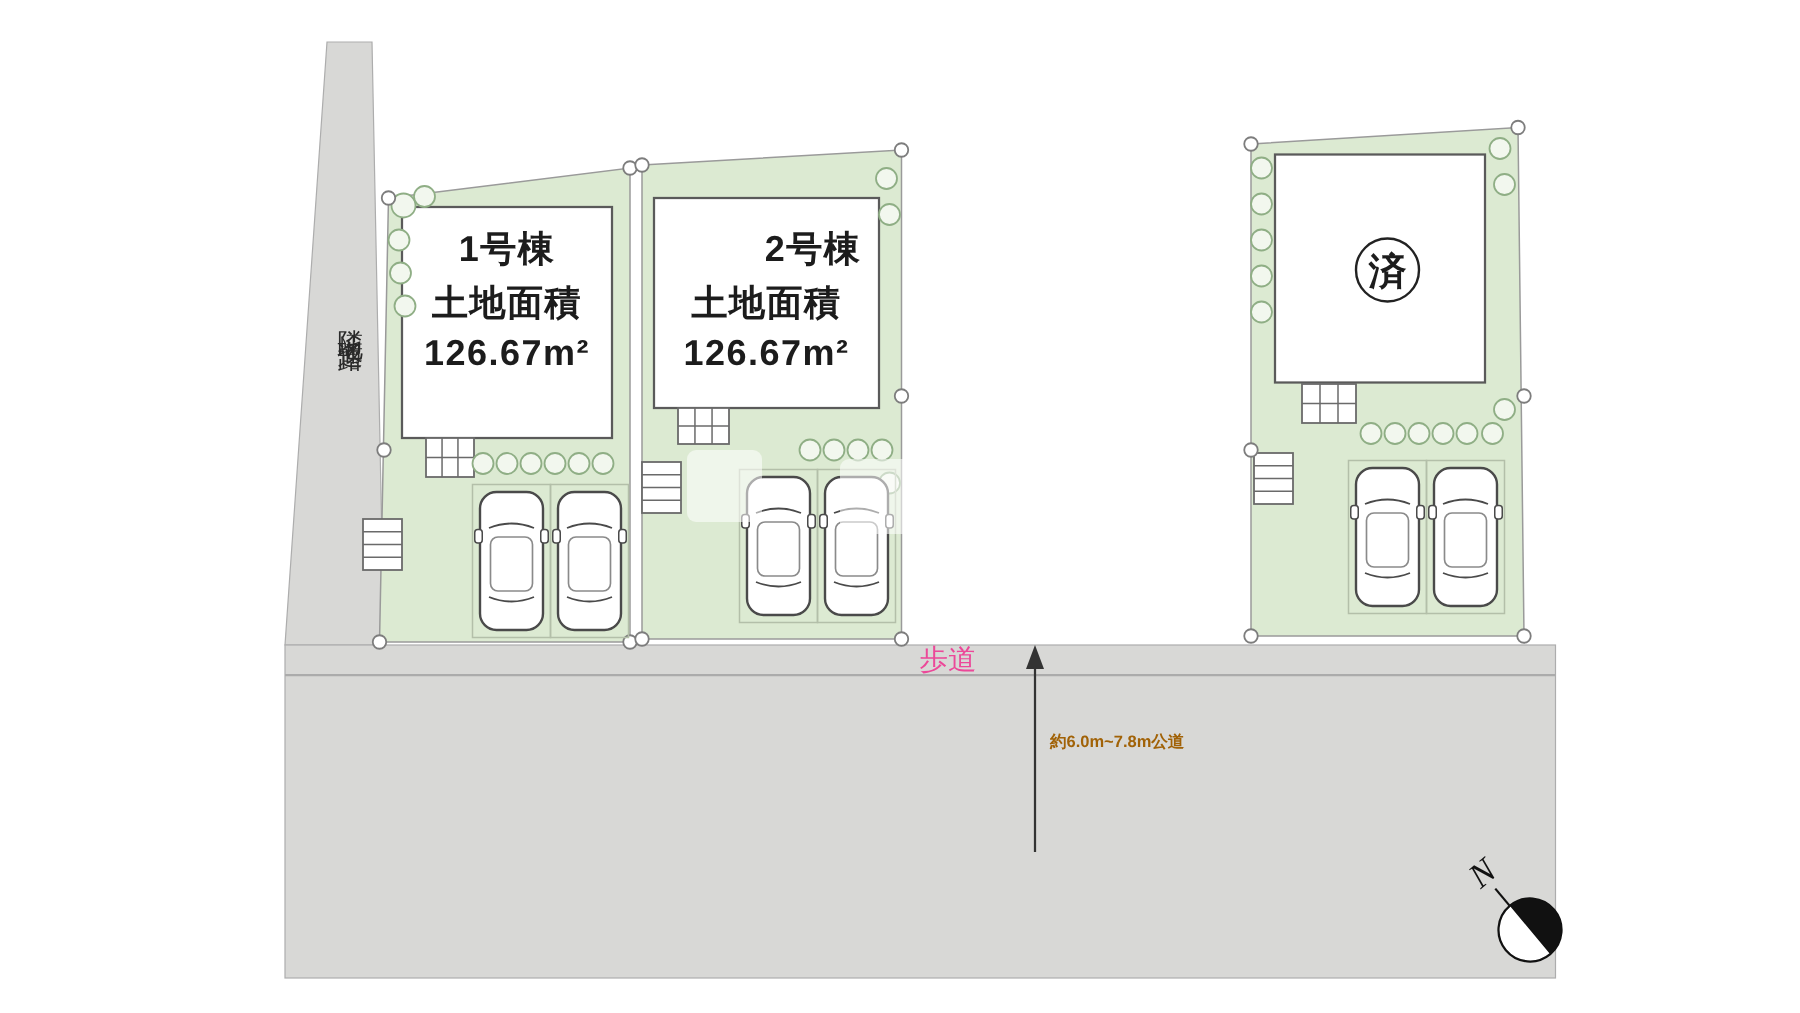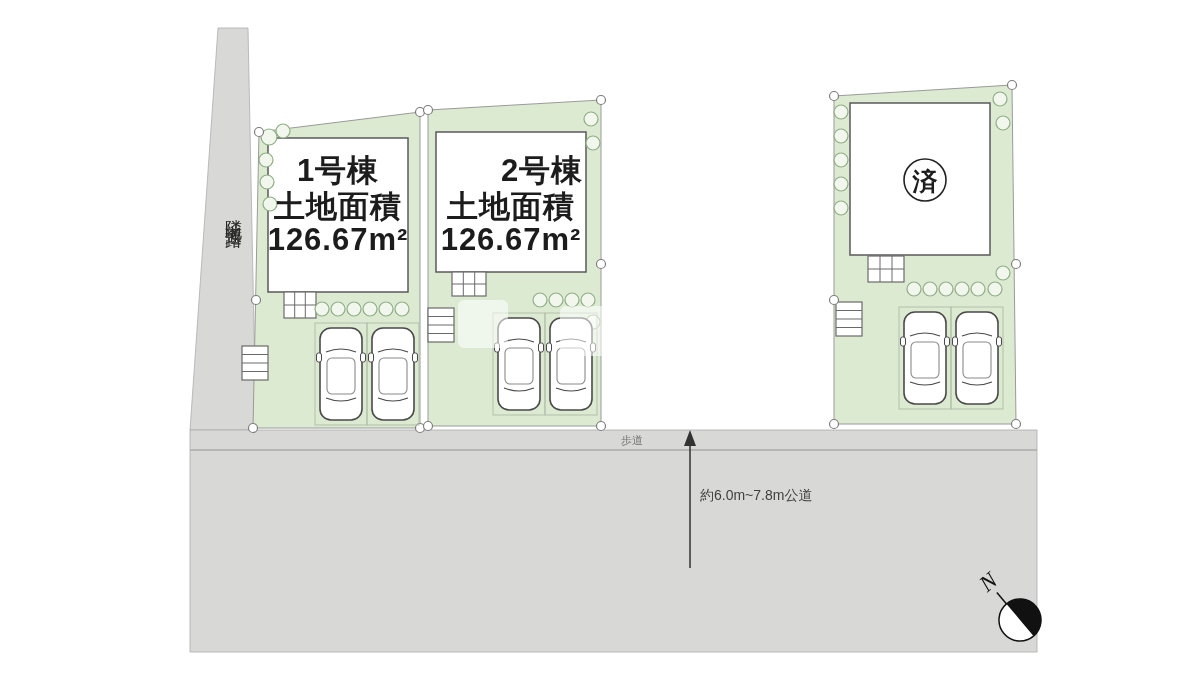--- a/index.html
+++ b/index.html
@@ -9,24 +9,24 @@
   .lot{fill:var(--lot,#dcead2);stroke:#9a9a9a;stroke-width:1;}
   .gray{fill:var(--road,#d8d8d6);stroke:#adadad;stroke-width:0.8;}
   .bldg{fill:#ffffff;stroke:#5a5a5a;stroke-width:1.5;}
   .bush{fill:#f2f7ee;stroke:#8fae85;stroke-width:1.2;}
   .dot{fill:#ffffff;stroke:#7d7d7d;stroke-width:1.2;}
   .stall{fill:none;stroke:#b3bfa9;stroke-width:1;}
   .steps rect{fill:#fff;stroke:#6a6a6a;stroke-width:1.2;}
   .steps line, .porch line{stroke:#6a6a6a;stroke-width:1;}
   .porch rect{fill:#fff;stroke:#6a6a6a;stroke-width:1.2;}
   .ovl{position:absolute;color:#1c1c1c;white-space:nowrap;}
-  .lot-text{font-size:31px;font-weight:600;transform:translateX(-50%);letter-spacing:1px;}
+  .lot-text{font-size:24px;font-weight:600;transform:translateX(-50%);letter-spacing:1px;}
   .v-text{writing-mode:vertical-rl;text-orientation:upright;font-size:17px;letter-spacing:4px;color:#2a2a2a;}
-  .small-label{font-size:11px;color:#737373;}
-  .road-label{font-size:14px;color:#404040;}
+  .small-label{font-size:19px;color:#ec4899;}
+  .road-label{font-size:11px;color:#a16207;font-weight:bold;}
   .sold{font-size:25px;font-weight:600;transform:translate(-50%,-50%);}
   .wm{position:absolute;background:rgba(255,255,255,0.55);border-radius:6px;}
 </style>
 </head>
 <body>
 
 <div class="canvas">
 
 <svg width="1200" height="675" viewBox="0 0 1200 675">
   <defs>

